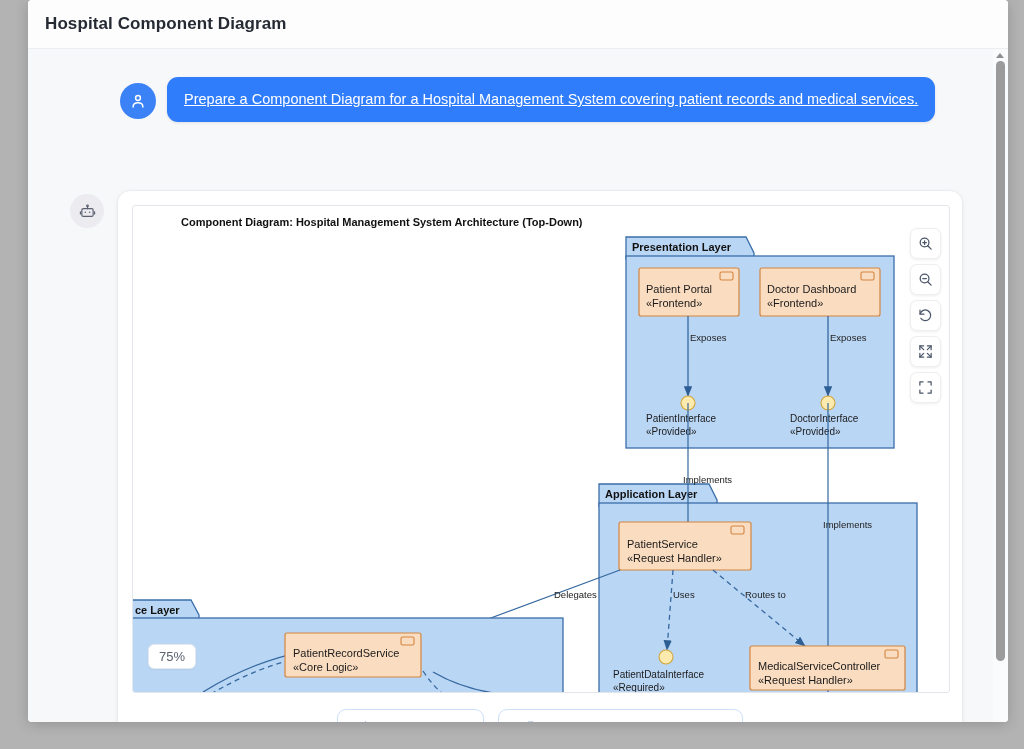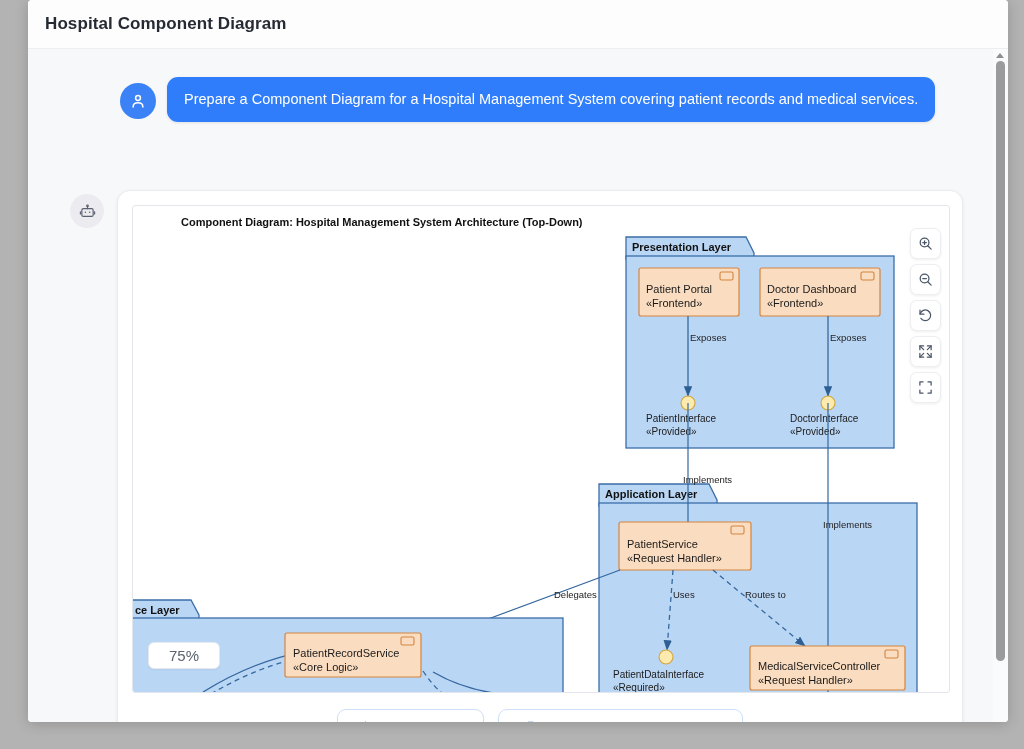--- a/index.html
+++ b/index.html
@@ -77,20 +77,21 @@
   }
   #user-bubble {
     background: #2f7dfb;
     color: #ffffff;
     border-radius: 11px;
     padding: 13px 17px;
     font-size: 14.5px;
     line-height: 1.3;
     max-width: 805px;
     box-shadow: 0 1px 3px rgba(0,0,0,0.10);
+    text-decoration: underline;
   }
 
   
   #assistant-row {
     position: absolute;
     left: 42px; top: 141px;
     display: flex; align-items: flex-start; gap: 13px;
   }
   #bot-avatar {
     width: 34px; height: 34px; border-radius: 50%;
@@ -120,22 +121,22 @@
     border: 1px solid #e3e7ec;
     border-radius: 3px;
     overflow: hidden;
   }
   #zoom-badge {
     position: absolute;
     left: 15px; bottom: 23px;
     background: #ffffff;
     border: 1px solid #e6e9ee;
     border-radius: 6px;
-    padding: 4px 20px;
-    font-size: 15px;
+    padding: 4px 10px;
+    font-size: 13px;
     color: #5b6270;
     z-index: 30;
     box-shadow: 0 1px 2px rgba(0,0,0,0.05);
   }
 
   
   #zoom-controls {
     position: absolute;
     right: 8px; top: 22px;
     display: flex; flex-direction: column; gap: 5px;

